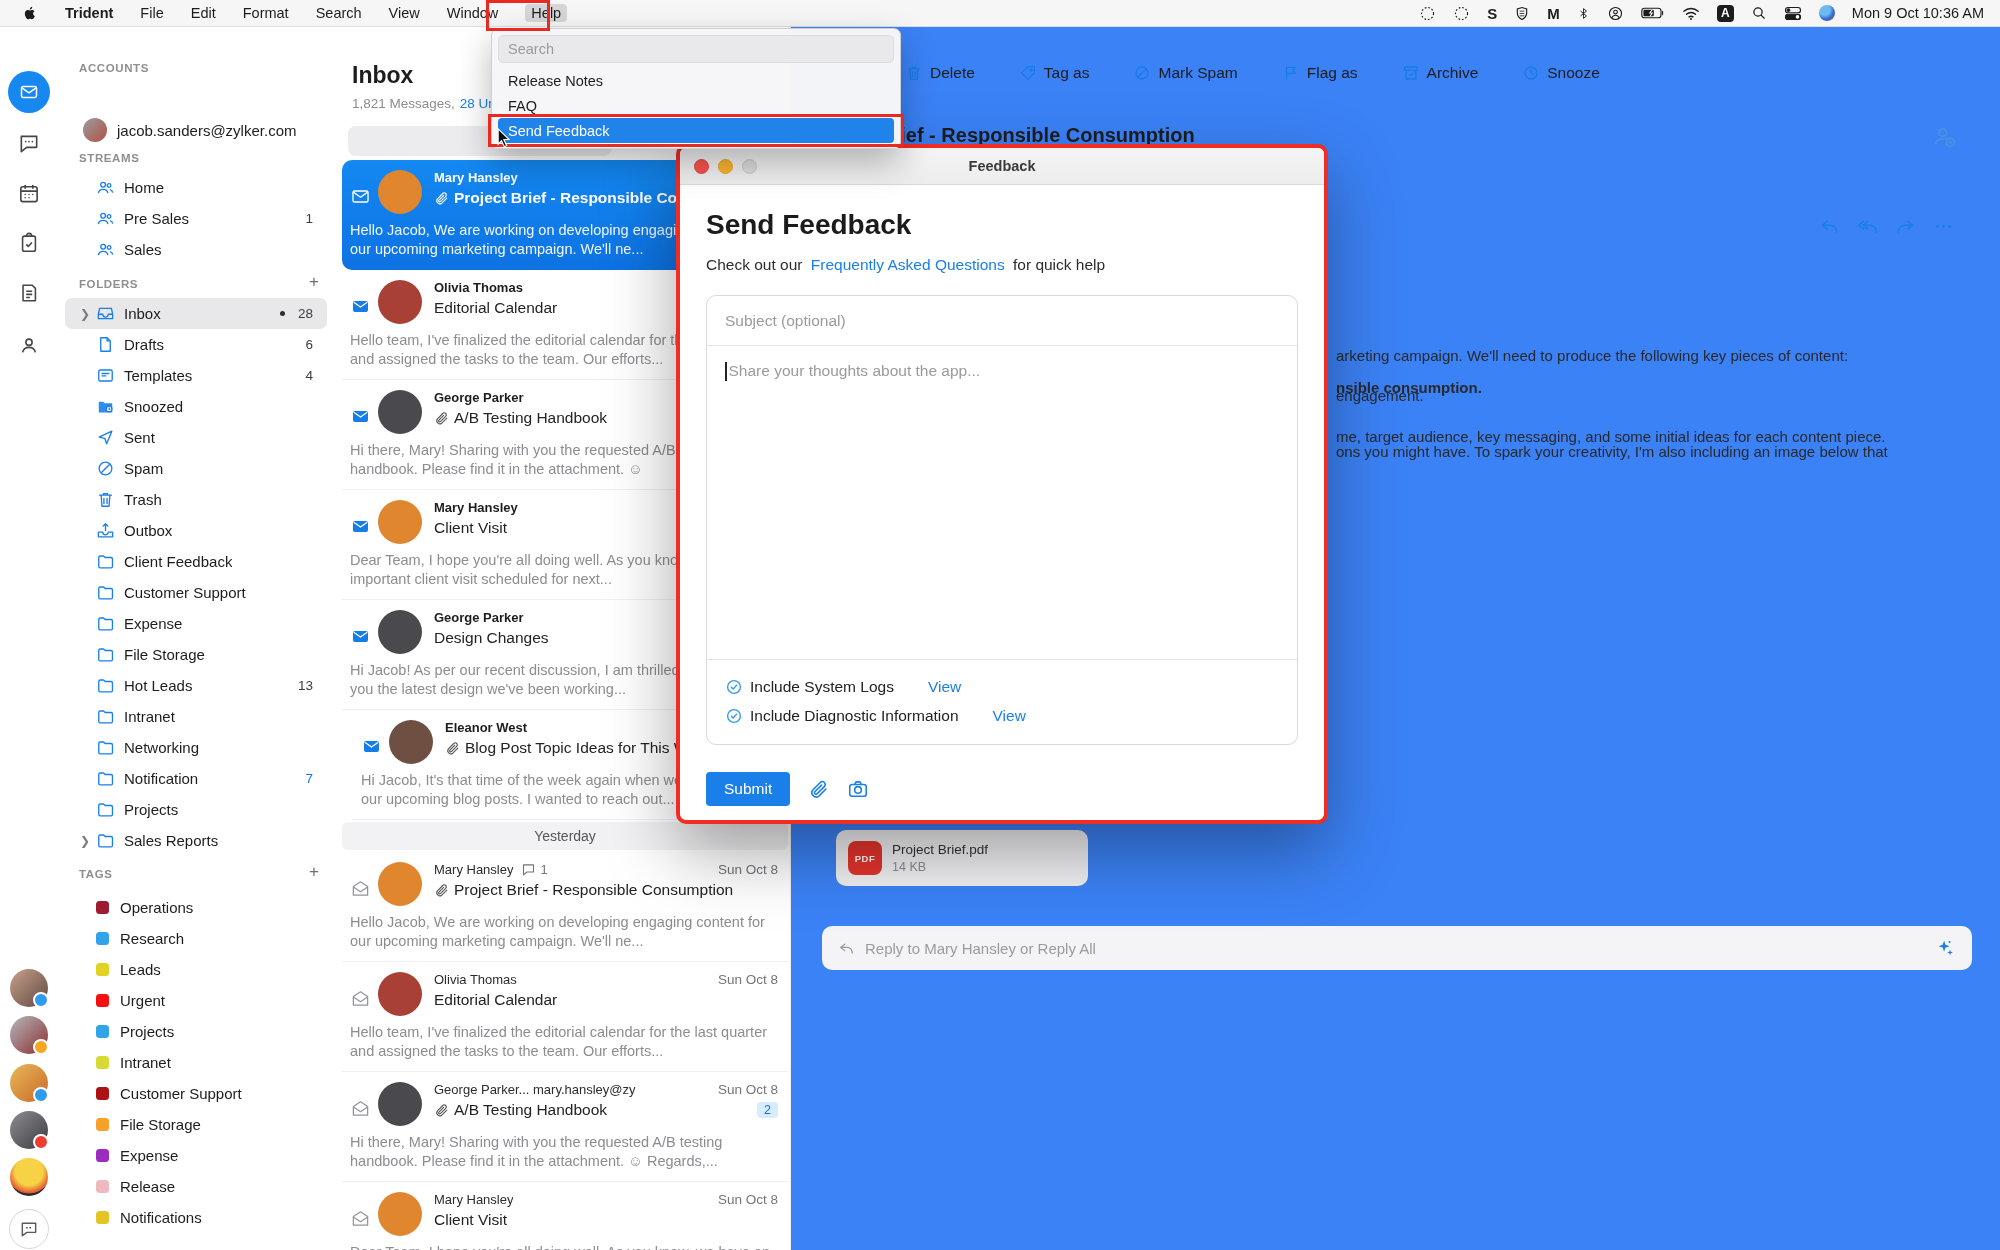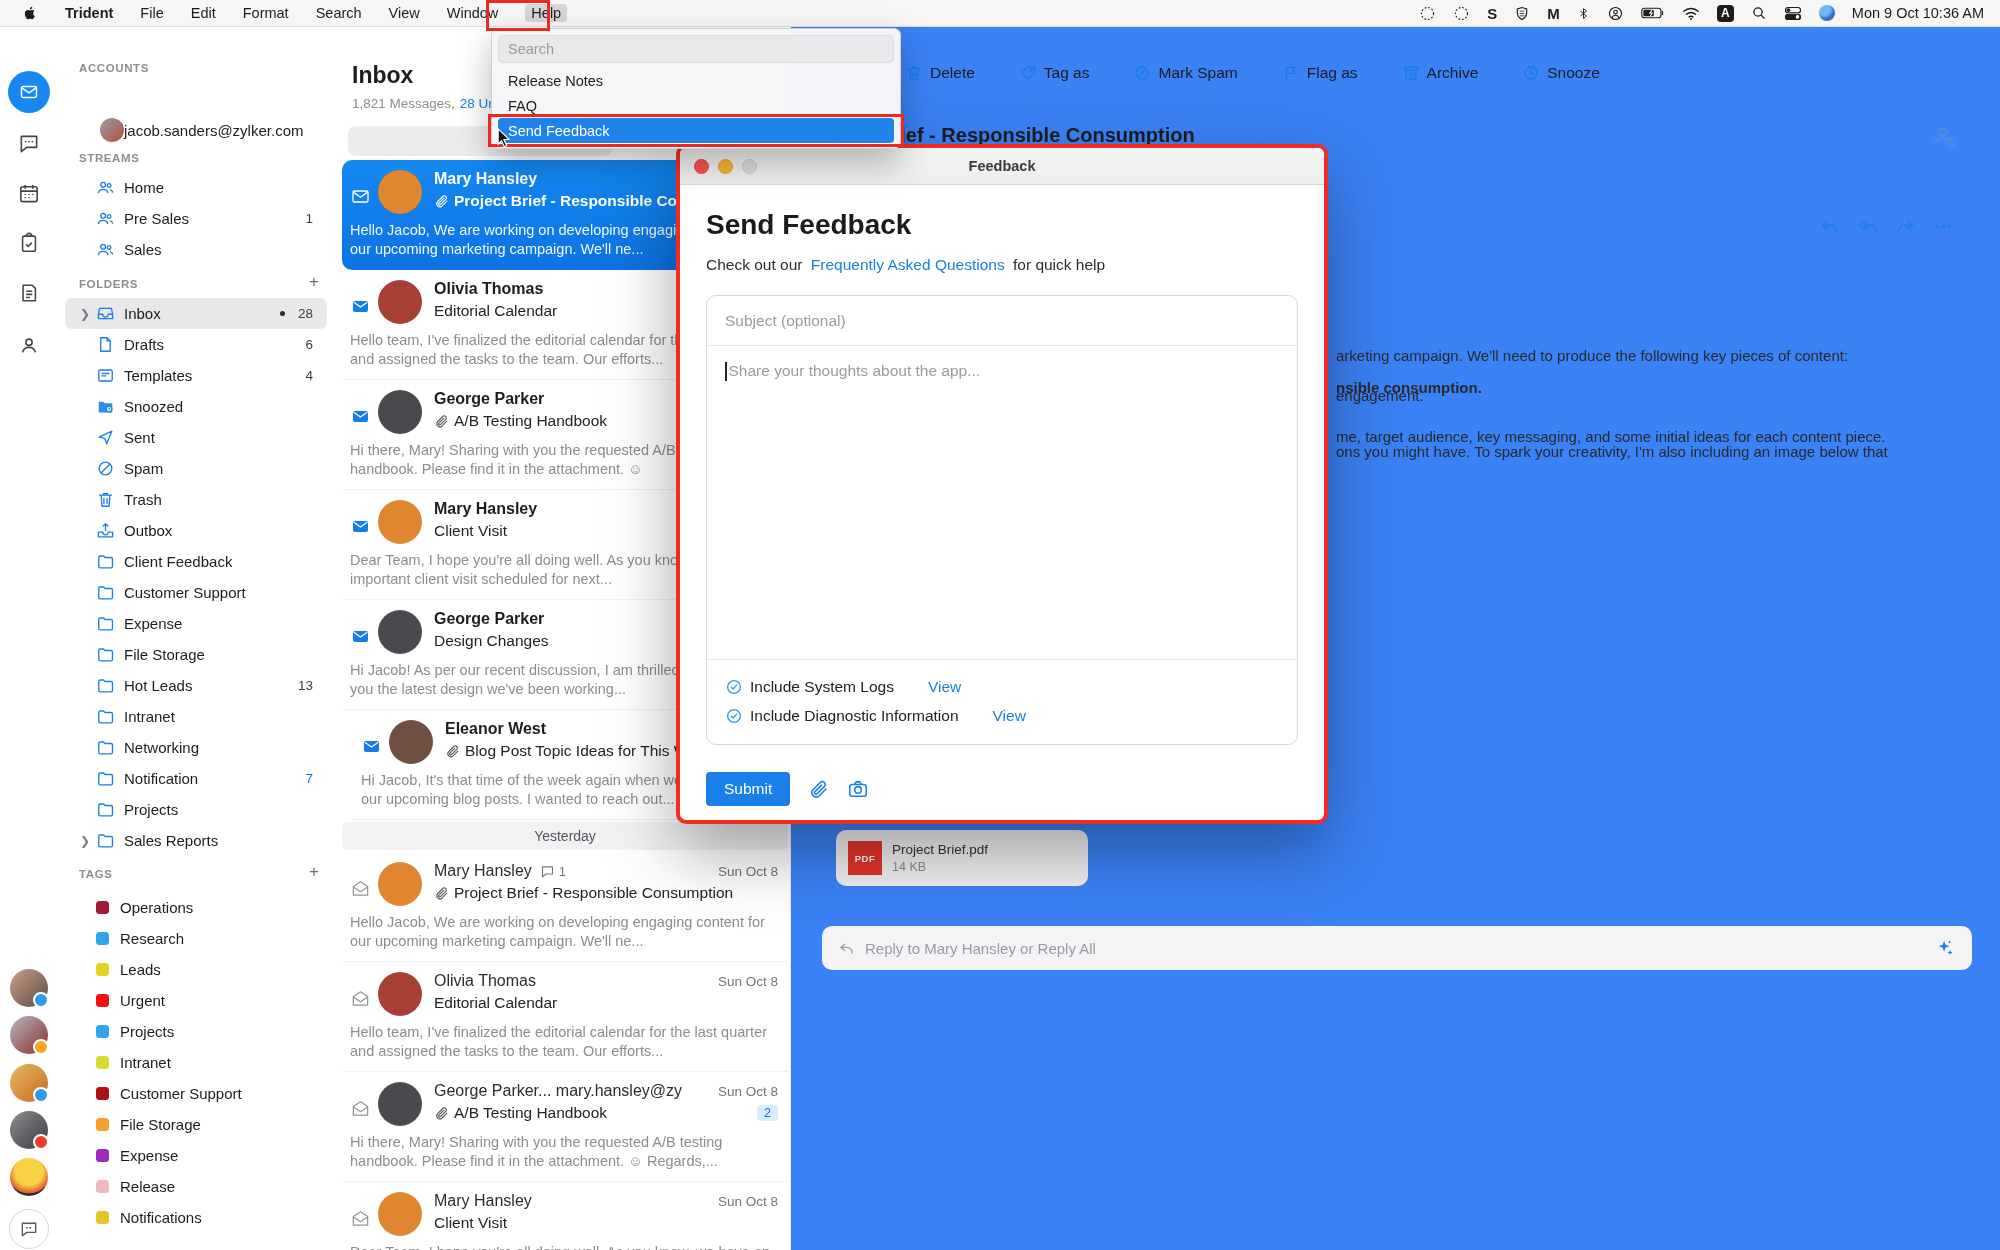--- a/index.html
+++ b/index.html
@@ -43,21 +43,21 @@
   .rail-ic{position:absolute;left:50%;transform:translateX(-50%);color:#46464a}
   .rail-mail{width:42px;height:42px;border-radius:50%;background:#1788f0;display:flex;align-items:center;justify-content:center;color:#fff}
   .rav{position:absolute;left:50%;transform:translateX(-50%);width:38px;height:38px;border-radius:50%}
   .rav .dot{position:absolute;right:-1px;bottom:-1px;width:12px;height:12px;border-radius:50%;border:2px solid #fff}
   .rsupport{width:38px;height:38px;border-radius:50%;border:1.5px solid #d7d7dc;display:flex;align-items:center;justify-content:center;color:#5a5a5e}
 
   
   .sidebar{position:absolute;left:57px;top:26px;width:278px;height:1224px;background:#fff;font-size:15px}
   .shead{position:absolute;left:22px;color:#8e8e93;font-size:11.5px;letter-spacing:.6px;font-weight:700}
   .splus{position:absolute;right:16px;color:#6e6e73;font-size:17px;font-weight:400}
-  .acctrow{position:absolute;left:43px;top:92px;display:flex;align-items:center;}
+  .acctrow{position:absolute;left:26px;top:92px;display:flex;align-items:center;gap:10px}
   .acctav{width:24px;height:24px;border-radius:50%;background:linear-gradient(135deg,#9c9ca4,#b0513f)}
   .srow{display:flex;align-items:center;height:31px;padding:0 14px 0 15px}
   .srow .chev{width:16px;font-size:12px;color:#7a7a80}
   .srow .fic{color:#1a7fe8;margin-right:9px}
   .srow .lbl{white-space:nowrap;overflow:hidden}
   .srow .cnt{margin-left:auto;font-size:13.5px;color:#3d3d42}
   .srow .cnt.blue{color:#1170e8}
   .srow .dot8{width:5px;height:5px;border-radius:50%;background:#2c2c2e;margin:0 5px 0 auto}
   .srow .dot8 + .cnt{margin-left:8px}
   .srow.sel{background:#e8e8ea;border-radius:7px}
@@ -78,21 +78,21 @@
   .mrow.selected{background:linear-gradient(180deg,#1489f2,#0d72e2);border-radius:10px;border-bottom:none;color:#fff}
   .mtop{display:flex}
   .env{width:20px;margin-top:8px;flex:none}
   .env svg{display:none}
   .mrow.unread .env-f{display:block;color:#157de8}
   .mrow.read .env-o{display:block;color:#94949a}
   .mrow.selected .env-c{display:block;color:#fff}
   .mav{width:44px;height:44px;border-radius:50%;margin:0 12px 0 8px;flex:none;background:#ccc}
   .mhead{flex:1;min-width:0}
   .ml1{display:flex;align-items:center}
-  .msender{font-weight:700;font-size:16px;white-space:nowrap;overflow:hidden}
+  .msender{font-weight:700;font-size:13px;white-space:nowrap;overflow:hidden}
   .mrow.read .msender{font-weight:400;color:#2c2c2e}
   .mthread{display:none;align-items:center;gap:4px;color:#74747a;font-size:13px;margin-left:8px}
   .mthread.show{display:inline-flex}
   .mdate{margin-left:auto;font-size:13.5px;color:#74747a;flex:none;padding-left:6px}
   .ml2{display:flex;align-items:center;margin-top:4px}
   .mclip{display:none;color:#55555a;margin-right:5px}
   .mrow.selected .mclip{color:#fff}
   .mclip.show{display:inline-flex}
   .msub{font-size:15.5px;color:#232326;white-space:nowrap;overflow:hidden}
   .mrow.selected .msub{color:#fff;font-weight:600}
@@ -108,21 +108,21 @@
   .readpane{position:absolute;left:791px;top:26px;width:1209px;height:1224px;background:#3b82f6}
   .rtools{position:absolute;left:114px;top:38px;display:flex;gap:44px;align-items:center}
   .rtool{display:flex;align-items:center;gap:7px;font-size:15.5px;color:#1c1c1e}
   .rtool .ic{color:#157de8}
   .rsubject{position:absolute;left:17px;top:98px;font-size:20px;font-weight:700;color:#1d1d1f}
   .rpeople{position:absolute;right:42px;top:96px;color:#4d8fe0}
   .rreply{position:absolute;right:46px;top:190px;display:flex;gap:17px;color:#1a7fe8}
   .frag{position:absolute;font-size:15px;color:#29292c;white-space:nowrap}
   .attach{position:absolute;left:45px;top:804px;width:252px;height:56px;background:#f1f1f3;border-radius:10px;
     display:flex;align-items:center;padding:0 12px;gap:10px;box-sizing:border-box}
-  .pdfic{width:34px;height:34px;background:#e5342c;border-radius:0;color:#fff;display:flex;align-items:center;
+  .pdfic{width:34px;height:34px;background:#e5342c;border-radius:8px;color:#fff;display:flex;align-items:center;
     justify-content:center;font-size:9.5px;font-weight:700;letter-spacing:.5px}
   .attname{font-size:13.5px;color:#333}
   .attsize{font-size:12.5px;color:#8c8c92;margin-top:3px}
   .replybar{position:absolute;left:31px;top:900px;width:1150px;height:44px;background:#f4f4f6;border-radius:10px;
     display:flex;align-items:center;padding:0 16px;color:#9a9aa0;font-size:15px;gap:10px;box-sizing:border-box}
   .replybar .spark{margin-left:auto;color:#1a7fe8}
 
   
   .dropdown{position:absolute;left:491px;top:28px;width:396px;background:rgba(246,246,248,.98);
     border:1px solid #cfcfd2;border-radius:7px;box-shadow:0 14px 34px rgba(0,0,0,.28);z-index:110;padding:6px 6px 5px}

